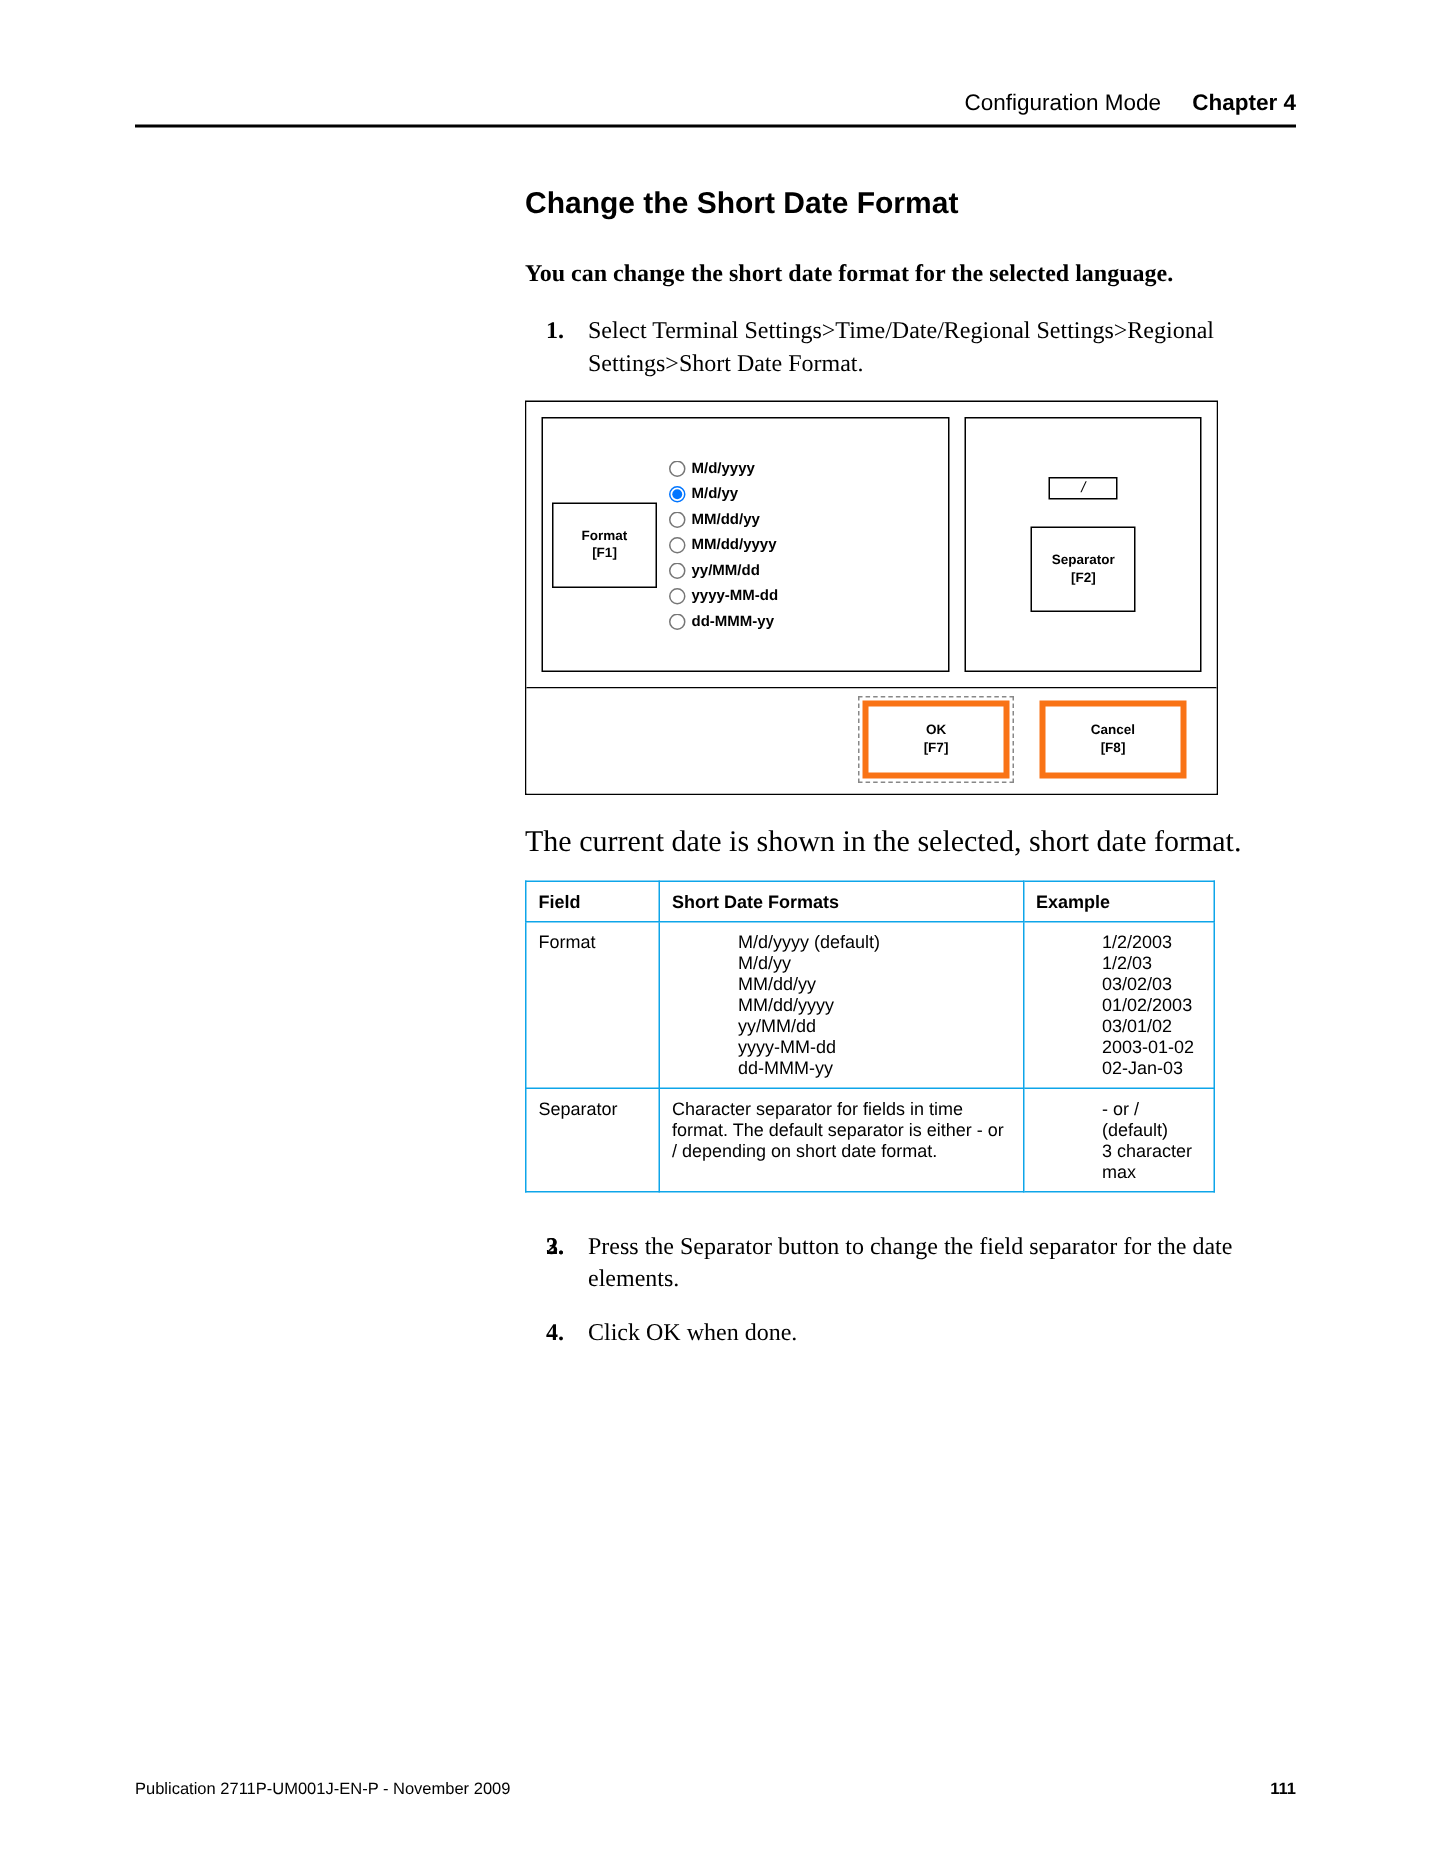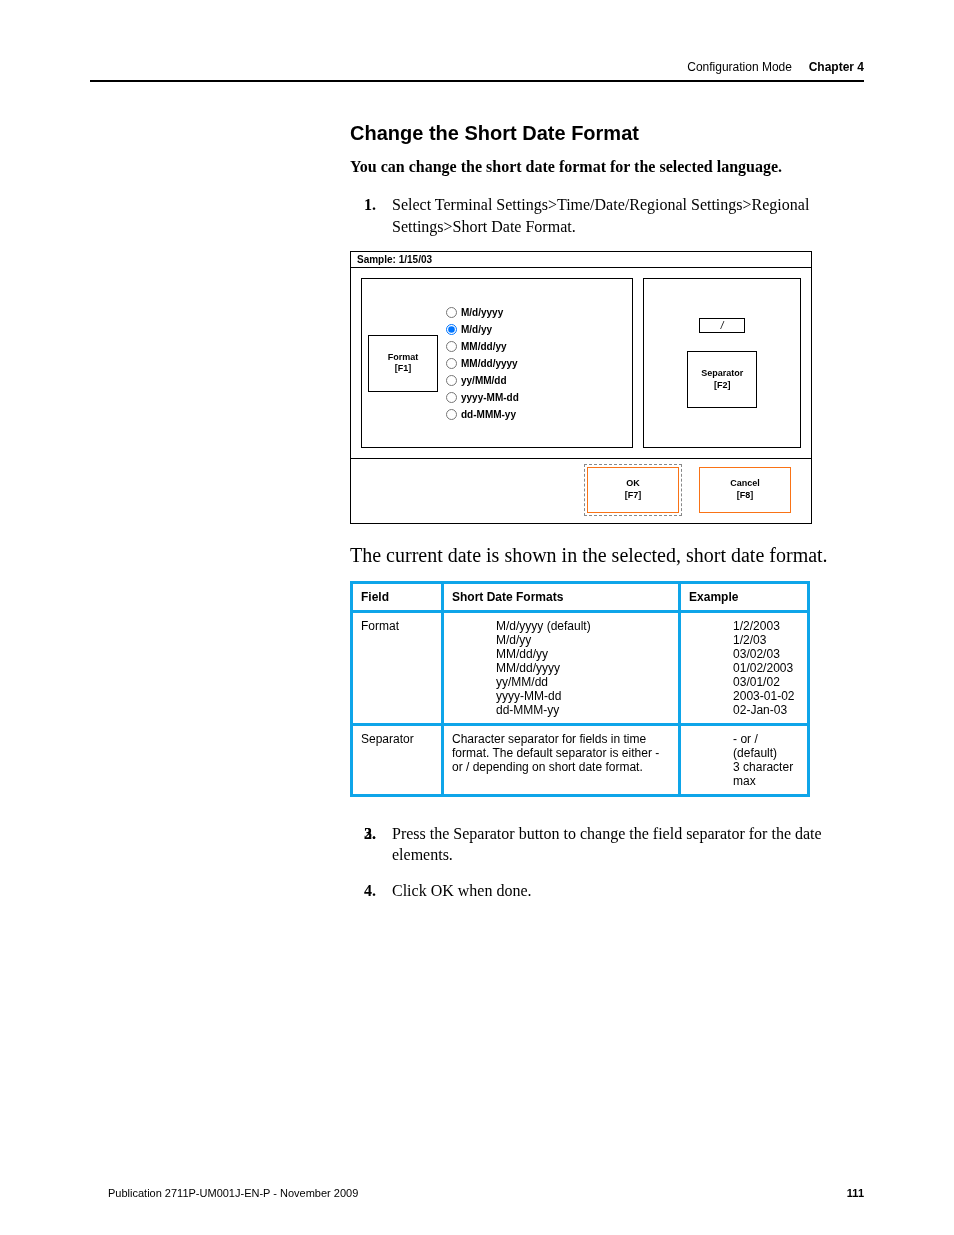--- a/index.html
+++ b/index.html
@@ -12,38 +12,38 @@
   .page {
     width: 954px;
     height: 1235px;
     position: relative;
     box-sizing: border-box;
     padding: 60px 90px 40px 90px;
   }
   
   .rh {
     font-family: Arial, Helvetica, sans-serif;
-    font-size: 12px;
+    font-size: 15px;
     text-align: right;
     margin-bottom: 6px;
   }
   .rh .b { font-weight: bold; }
   .rh-rule {
     border: none;
     border-top: 2px solid #000;
     margin: 0 0 40px 0;
   }
   .content {
     margin-left: 260px; 
   }
   h2.section {
     font-family: Arial, Helvetica, sans-serif;
     font-weight: bold;
     font-size: 20px;
-    margin: 0 0 13px 0;
+    margin: 0 0 26px 0;
   }
   p.intro {
     font-size: 16px;
     margin: 0 0 18px 0;
     font-weight: bold;
   }
   ol.steps {
     list-style: none;
     padding: 0;
     margin: 0 0 14px 0;
@@ -140,21 +140,21 @@
     background: #fff;
   }
   .dlg .btnbar {
     display: flex;
     justify-content: flex-end;
     gap: 20px;
     padding: 8px 20px 10px 10px;
     background: #fff;
   }
   .dlg .okbtn, .dlg .cancelbtn {
-    border: 1px solid #f97316;
+    border: 4px solid #f97316;
     width: 90px;
     text-align: center;
     font-size: 9px;
     font-weight: bold;
     padding: 10px 0;
     line-height: 1.3;
   }
   .dlg .okbtn { outline: 1px dashed #888; outline-offset: 2px; }
   p.caption {
     font-size: 20px;
@@ -162,39 +162,39 @@
   }
   
   table.def {
     border-collapse: collapse;
     width: 460px;
     font-family: Arial, Helvetica, sans-serif;
     font-size: 12px;
     margin-bottom: 26px;
   }
   table.def th, table.def td {
-    border: 3px solid #0ea5e9;
+    border: 1px solid #0ea5e9;
     padding: 6px 8px;
     vertical-align: top;
     text-align: left;
   }
   table.def th {
     font-weight: bold;
     background: #fff;
   }
   table.def td.field {
     font-weight: normal;
     width: 72px;
   }
   table.def .mline span { display: block; margin-left: 44px; }
   
   .footer {
     position: absolute;
     bottom: 36px;
-    left: 108px;
+    left: 90px;
     right: 90px;
     display: flex;
     justify-content: space-between;
     font-family: Arial, Helvetica, sans-serif;
     font-size: 11px;
   }
   .footer .pageno { font-weight: bold; text-align: center; }
 </style>
 </head>
 <body>
@@ -215,24 +215,20 @@
     <p class="intro">You can change the short date format for the selected language.</p>
 
     <ol class="steps">
       <li>
         <span class="num">1.</span>
         <span>Select Terminal Settings&gt;Time/Date/Regional Settings&gt;Regional Settings&gt;Short Date Format.</span>
       </li>
     </ol>
 
     <div class="dlg">
-      <div class="sample">
-        <span>Sample:</span>
-        <span>1/15/03</span>
-      </div>
       <div class="body">
         <div class="panel left">
           <div class="fbtn">
             <span>Format</span><br>
             <span>[F1]</span>
           </div>
           <div class="radios" id="radios">
               <label>
                 <input type="radio" name="fmt" style="">
                 <span>M/d/yyyy</span>

